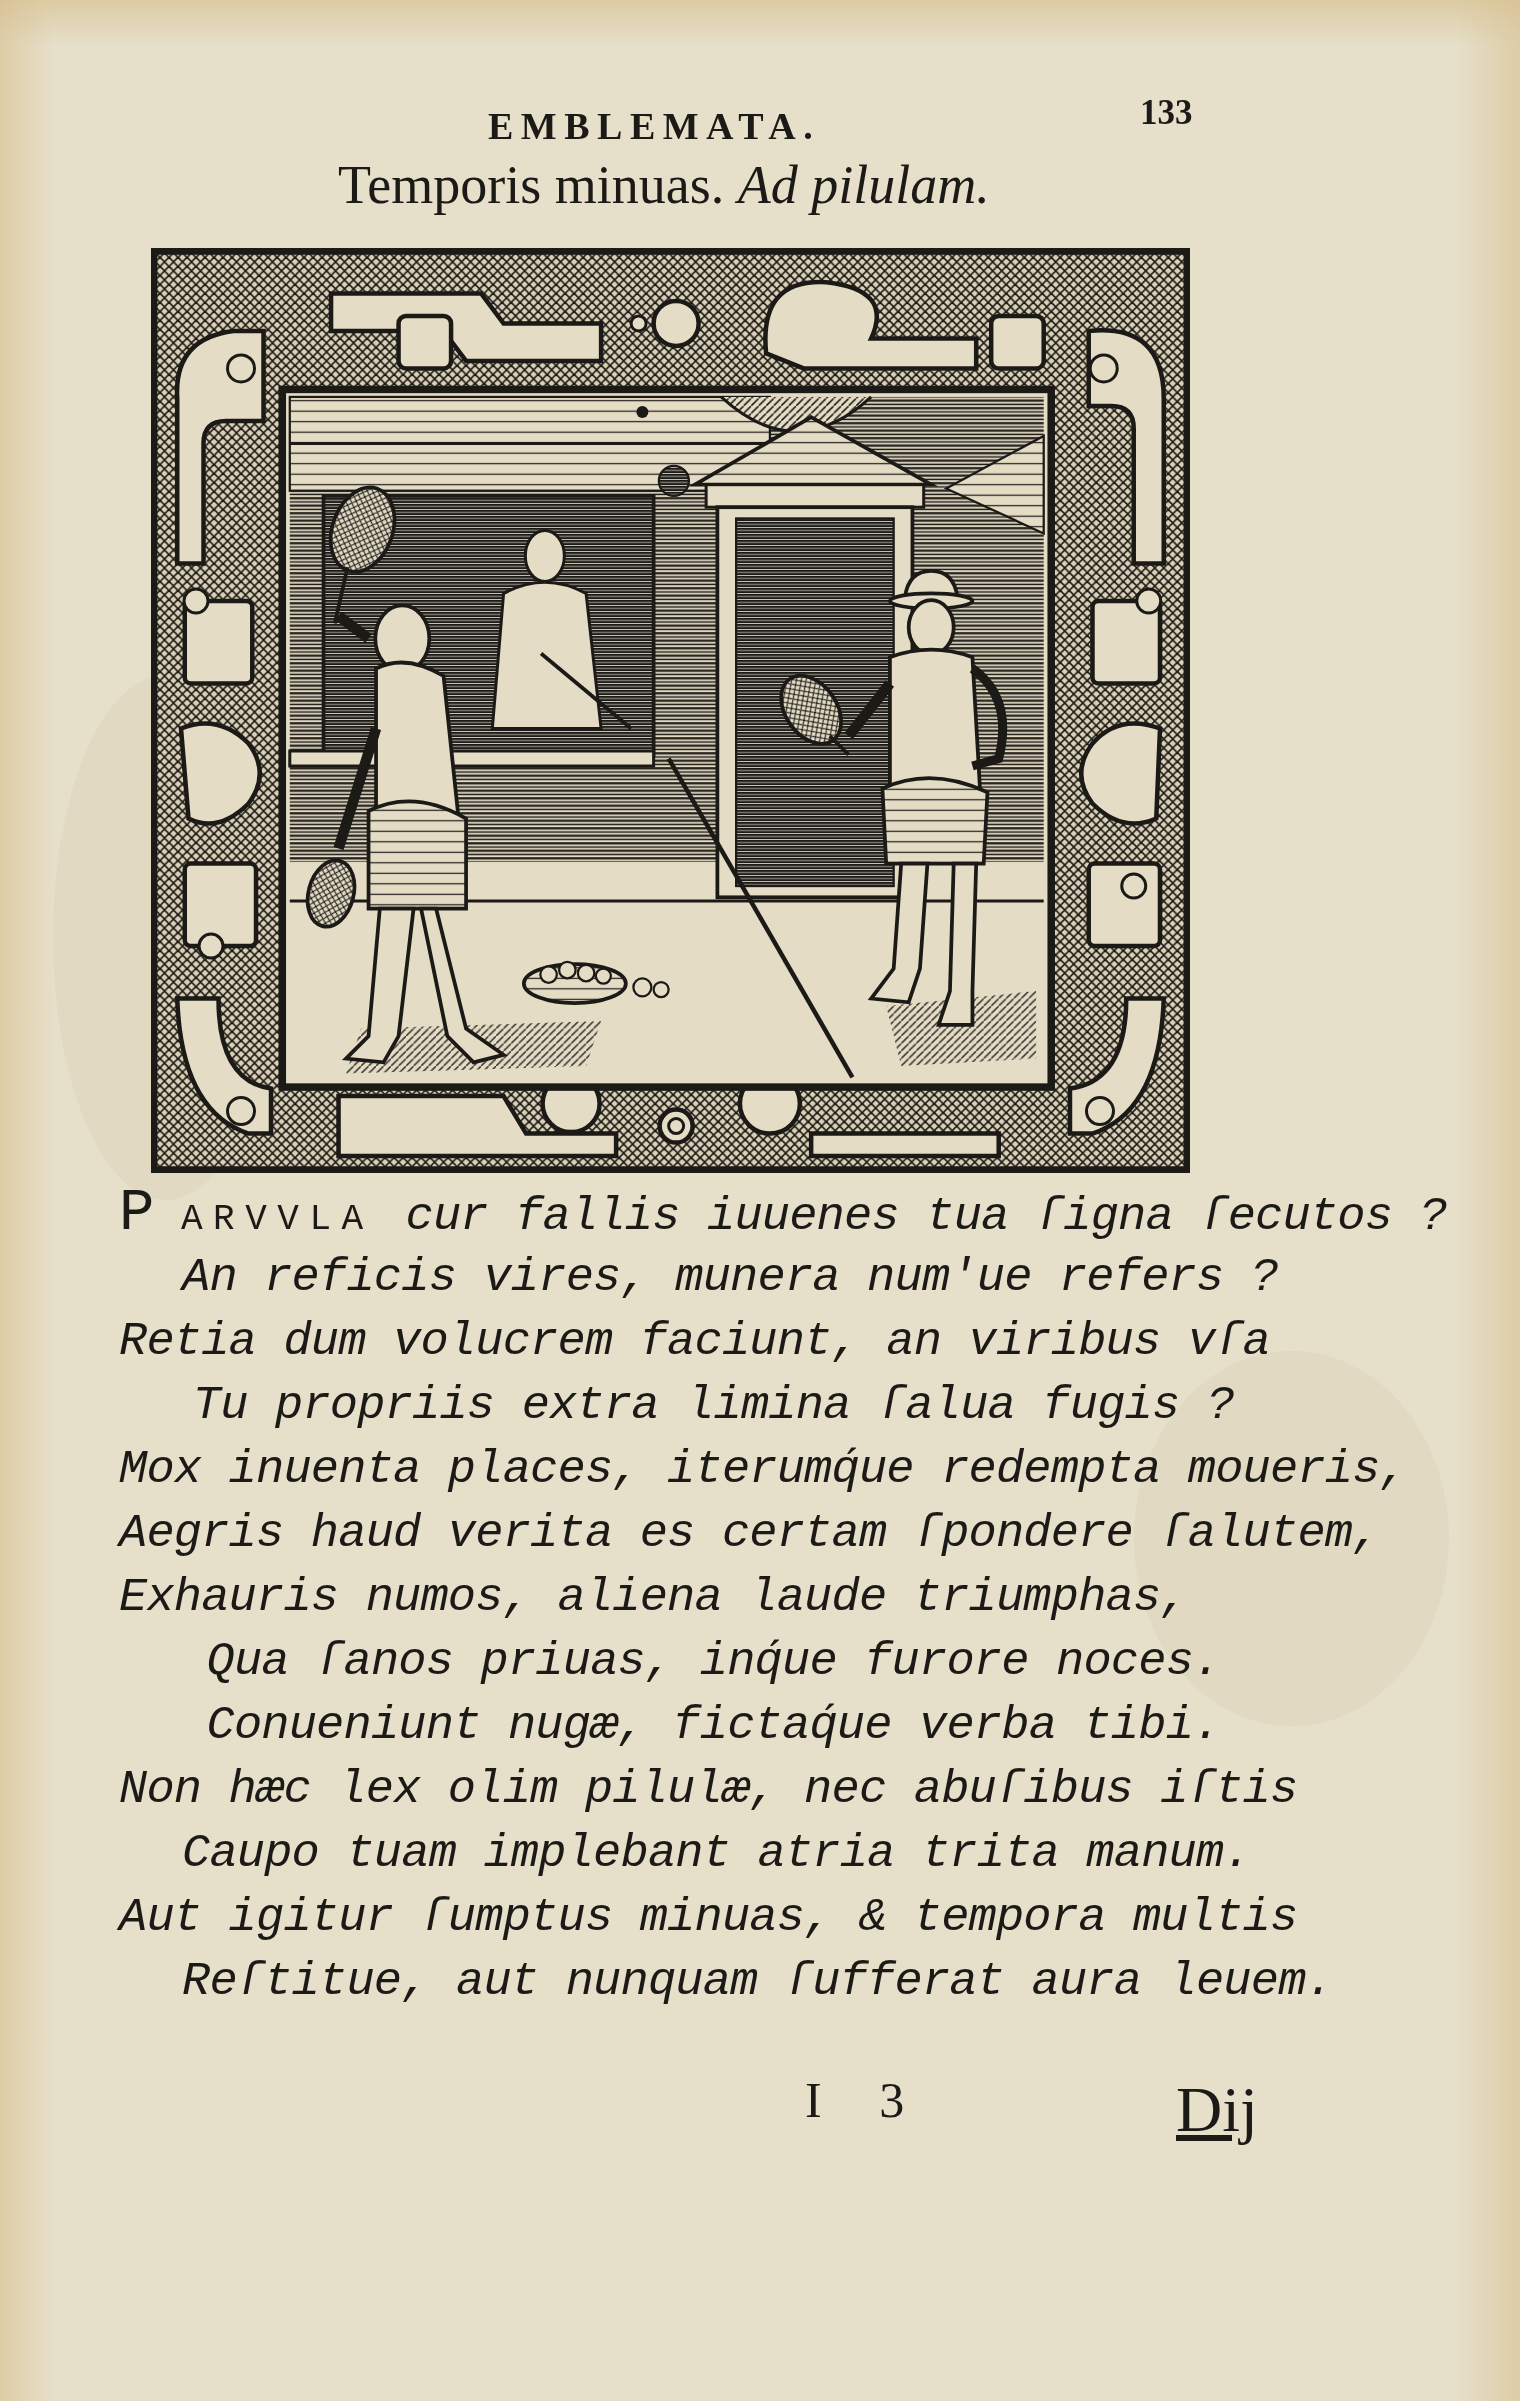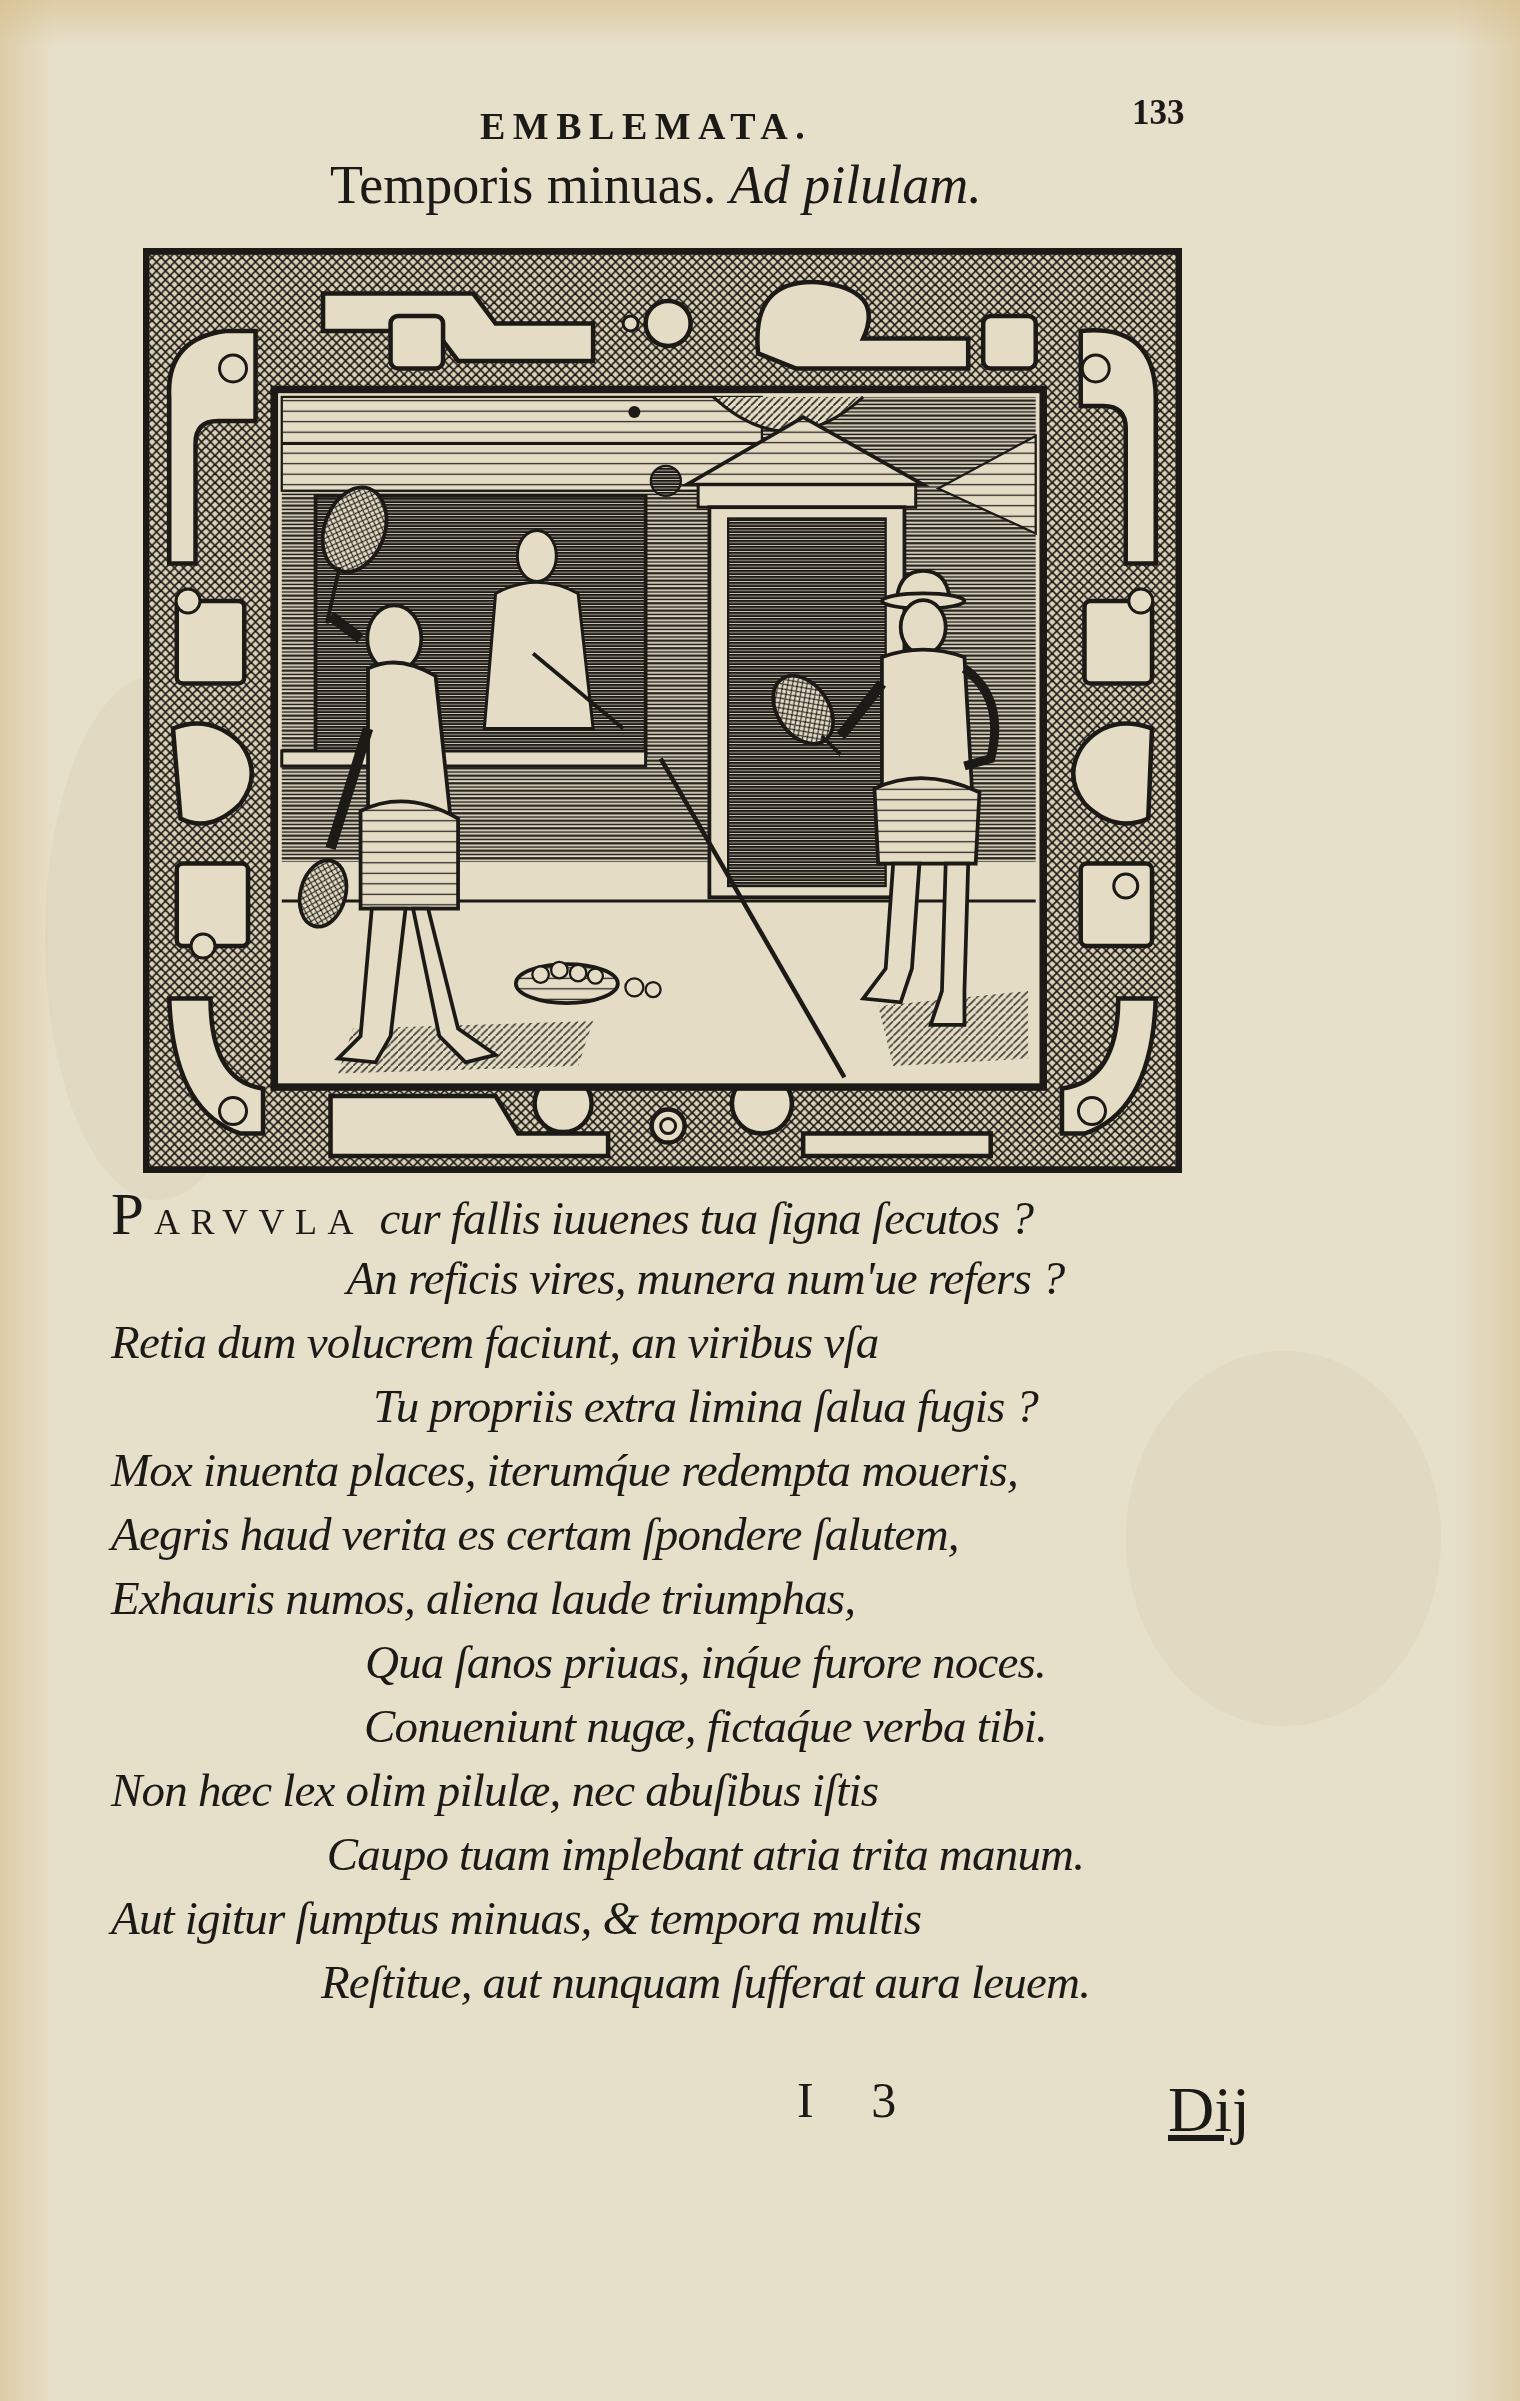--- a/index.html
+++ b/index.html
@@ -14,20 +14,21 @@
     background: #e6dfc9;
     background-image:
       linear-gradient(90deg, rgba(214,190,140,0.55) 0px, rgba(230,223,201,0) 53px, rgba(230,223,201,0) 1456px, rgba(214,190,140,0.55) 1520px),
       linear-gradient(180deg, rgba(214,190,140,0.6) 0px, rgba(230,223,201,0) 45px);
     font-family: "Liberation Serif", "DejaVu Serif", serif;
     color: #1c1a17;
   }
   .page {
     position: absolute;
     inset: 0;
+    margin-left: 8px;
   }
   .running-head {
     position: absolute;
     top: 104px;
     left: 480px;
     font-size: 38px;
     letter-spacing: 7.5px;
     font-weight: bold;
   }
   .page-number {
@@ -56,20 +57,21 @@
   }
   .verse {
     position: absolute;
     top: 1182px;
     left: 111px;
     width: 1126px;
     font-size: 47px;
     font-style: italic;
     line-height: 64px;
     letter-spacing: -0.8px;
+    font-family: Liberation Mono, monospace;
   }
   .verse-line {
     white-space: nowrap;
     height: 64px;
   }
   .verse-line.indent {
     padding-left: 63px;
     text-align: center;
   }
   .verse-line.first .initial {

